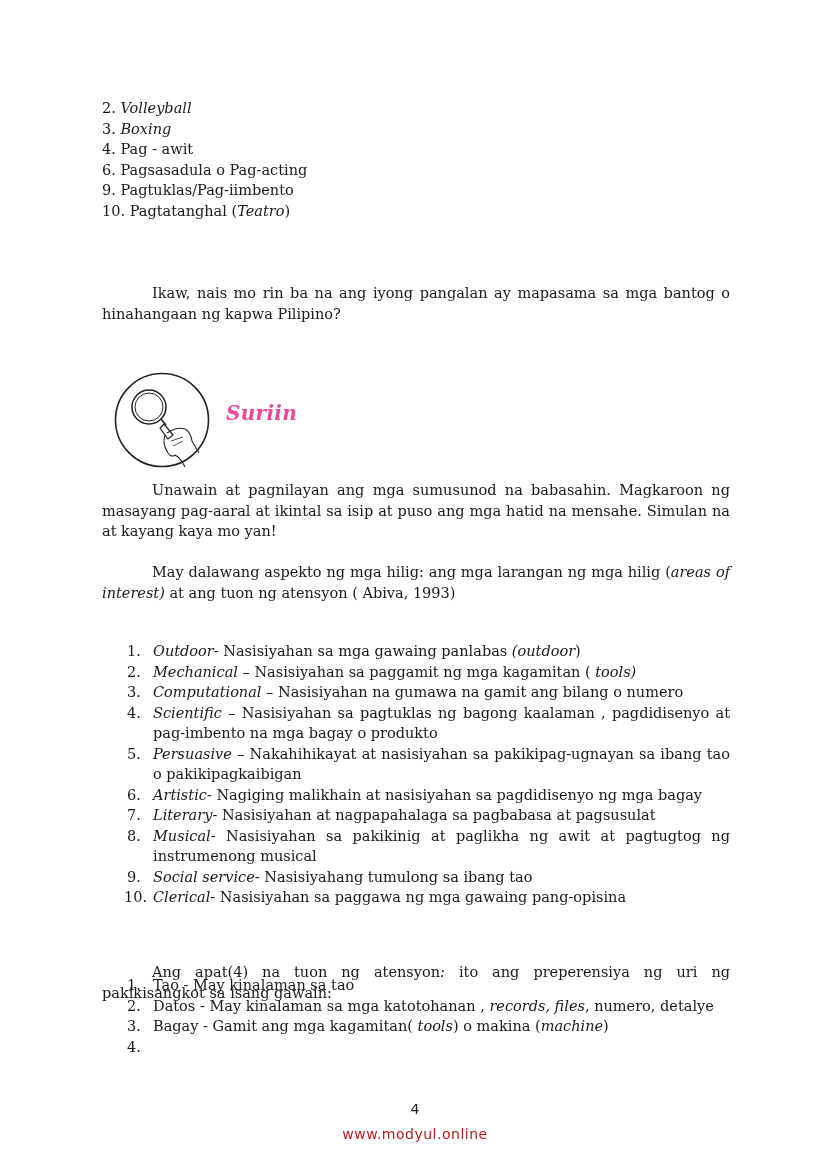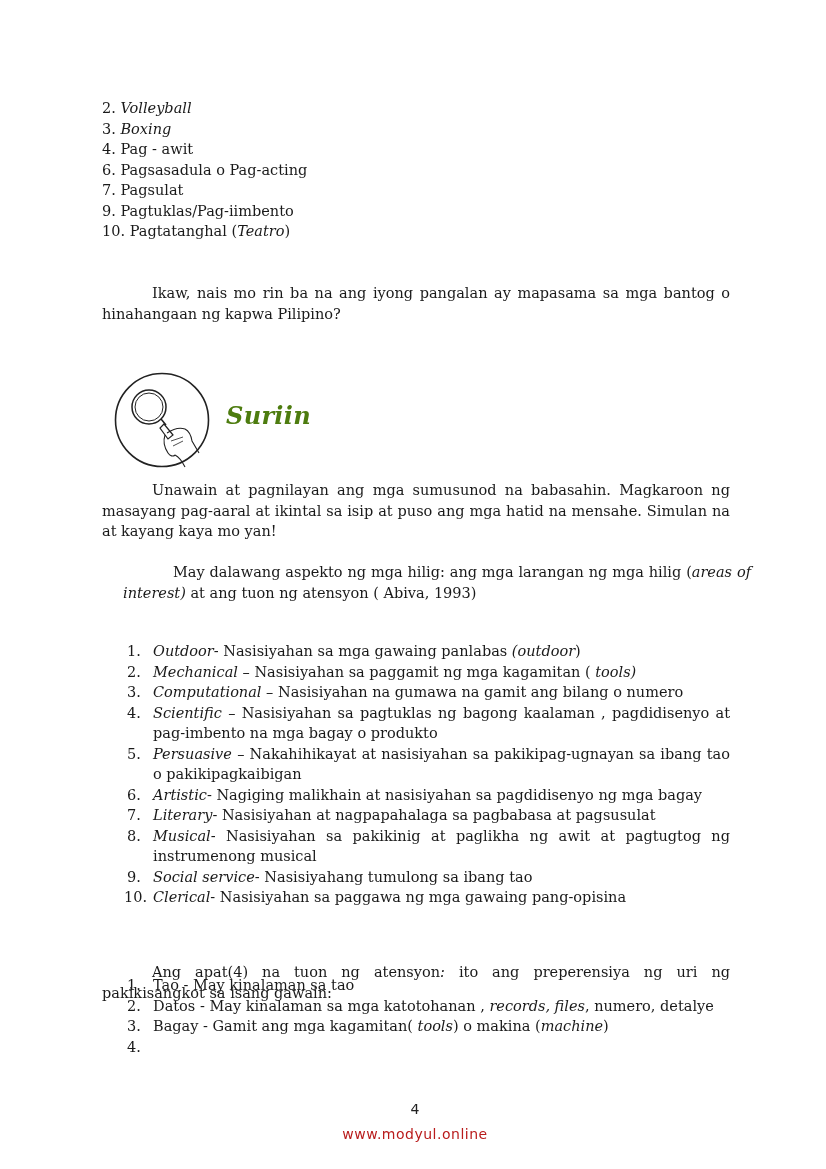--- a/index.html
+++ b/index.html
@@ -8,38 +8,37 @@
   .page { position: absolute; left: 2px; top: 0; width: 826px; height: 1169px; }
   .txt { font-size: 14.5px; line-height: 20.5px; }
   .abs { position: absolute; }
   .toplist { left: 100px; top: 98px; }
   .toplist div { white-space: nowrap; }
   i { font-style: italic; }
   .para { position: absolute; left: 100px; width: 628px; text-align: justify; }
   .indent { text-indent: 50px; }
   .section-icon { position: absolute; left: 111px; top: 371px; width: 98px; height: 98px; }
   .section-title { position: absolute; left: 224px; top: 401px; font-family: "DejaVu Serif", serif;
-                   font-weight: bold; font-style: italic; font-size: 24px; color: #4d7c0f; letter-spacing: 0.3px; }
+                   font-weight: bold; font-style: italic; font-size: 20px; color: #ec4899; letter-spacing: 0.3px; }
   .olist { position: absolute; left: 100px; width: 628px; }
   .oli { position: relative; padding-left: 51px; text-align: justify; }
   .oli .num { position: absolute; left: 25px; top: 0; }
   .footer-num { position: absolute; left: 0; width: 826px; top: 1101px; text-align: center; font-size: 14px; font-family: "DejaVu Sans", sans-serif; color: #222; }
   .footer-url { position: absolute; left: 0; width: 826px; top: 1126px; text-align: center; font-size: 14px; font-family: "DejaVu Sans", sans-serif; color: #b91c1c; letter-spacing: 0.5px; }
 </style>
 </head>
 <body>
 
 <div class="page">
 
   <div class="abs toplist txt">
     <div><span>2.</span> <i>Volleyball</i></div>
     <div><span>3.</span> <i>Boxing</i></div>
     <div><span>4.</span> <span>Pag - awit</span></div>
     <div><span>6.</span> <span>Pagsasadula o Pag-acting</span></div>
-    <div><span>7.</span> <span>Pagsulat</span></div>
     <div><span>9.</span> <span>Pagtuklas/Pag-iimbento</span></div>
     <div><span>10.</span> <span>Pagtatanghal (</span><i>Teatro</i><span>)</span></div>
   </div>
 
   <div class="para indent txt" style="top:283px;">Ikaw, nais mo rin ba na ang iyong pangalan ay mapasama sa mga bantog o hinahangaan ng kapwa Pilipino?</div>
 
   <div class="section-icon">
     <svg width="98" height="98" viewBox="0 0 98 98">
       <circle cx="49" cy="49" r="46.5" fill="#fff" stroke="#222" stroke-width="1.6"></circle>
       <circle cx="36" cy="36" r="17" fill="none" stroke="#222" stroke-width="1.5"></circle>
@@ -49,21 +48,21 @@
       <path d="M54 62 C60 58 66 56 72 58 C76 60 78 64 79 70 L86 82" fill="none" stroke="#222" stroke-width="1.1"></path>
       <path d="M52 64 C50 70 51 76 55 82 C57 85 60 86 62 84" fill="none" stroke="#222" stroke-width="1.1"></path>
       <path d="M58 70 L70 66 M60 75 L70 70" stroke="#222" stroke-width="0.8"></path>
       <path d="M62 84 C66 86 70 92 72 96" fill="none" stroke="#222" stroke-width="1.1"></path>
     </svg>
   </div>
   <div class="section-title">Suriin</div>
 
   <div class="para indent txt" style="top:480px;">Unawain at pagnilayan ang mga sumusunod na babasahin.  Magkaroon ng masayang pag-aaral at ikintal sa isip at puso ang mga hatid na mensahe.  Simulan na at kayang kaya mo yan!</div>
 
-  <div class="para indent txt" style="top:562px;margin-left:21px;"><span>May dalawang aspekto ng mga hilig: ang mga larangan ng mga hilig (</span><i>areas of interest)</i><span> at ang tuon ng atensyon ( Abiva, 1993)</span></div>
+  <div class="para indent txt" style="top:562px;"><span>May dalawang aspekto ng mga hilig: ang mga larangan ng mga hilig (</span><i>areas of interest)</i><span> at ang tuon ng atensyon ( Abiva, 1993)</span></div>
 
 
   <div class="olist txt" style="top:641px;">
     <div class="oli"><span class="num">1.</span><i>Outdoor</i><span>- Nasisiyahan sa mga gawaing panlabas </span><i>(outdoor</i><span>)</span></div>
     <div class="oli"><span class="num">2.</span><i>Mechanical</i><span> – Nasisiyahan sa paggamit ng mga kagamitan ( </span><i>tools)</i></div>
     <div class="oli"><span class="num">3.</span><i>Computational</i><span> – Nasisiyahan na gumawa na gamit ang bilang o numero</span></div>
     <div class="oli"><span class="num">4.</span><i>Scientific</i><span> – Nasisiyahan sa pagtuklas ng bagong kaalaman , pagdidisenyo at pag-imbento na mga bagay o produkto</span></div>
     <div class="oli"><span class="num">5.</span><i>Persuasive</i><span> – Nakahihikayat at nasisiyahan sa pakikipag-ugnayan sa ibang tao o pakikipagkaibigan</span></div>
     <div class="oli"><span class="num">6.</span><i>Artistic</i><span>- Nagiging malikhain at nasisiyahan sa pagdidisenyo ng mga bagay</span></div>
     <div class="oli"><span class="num">7.</span><i>Literary</i><span>- Nasisiyahan at nagpapahalaga sa pagbabasa at pagsusulat</span></div>

